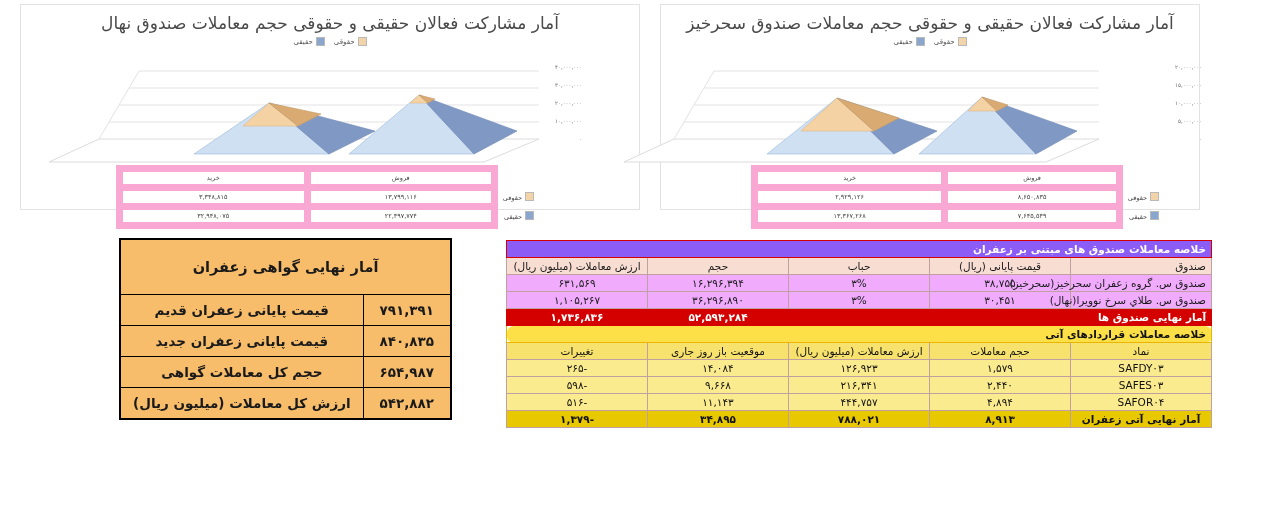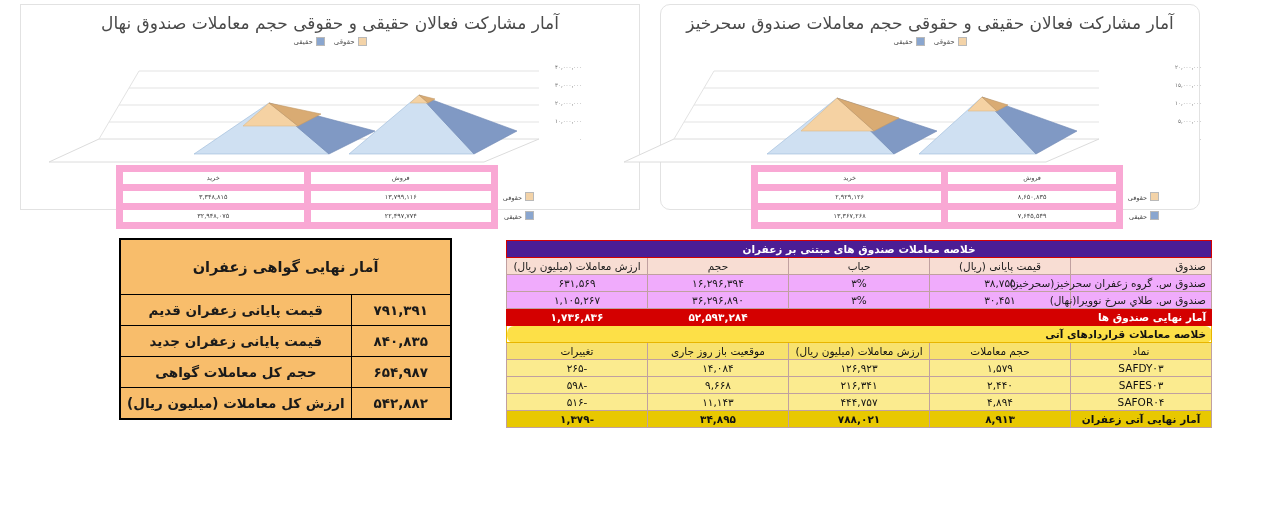--- a/index.html
+++ b/index.html
@@ -13,21 +13,21 @@
   }
   .stage{position:relative;width:1280px;height:505px;}
 
   
   .chart-card{
     position:absolute;top:4px;height:206px;
     background:#fff;border:1px solid #e2e2e2;
     box-sizing:border-box;
   }
   #chart-card-nahal{left:20px;width:620px;}
-  #chart-card-saharkhiz{left:660px;width:540px;border-radius:10px;}
+  #chart-card-saharkhiz{left:660px;width:540px;}
 
   .chart-title{
     position:absolute;top:8px;left:0;right:0;
     text-align:center;
     font-size:17px;color:#4a4a4a;
     font-family:"DejaVu Sans","Liberation Sans",sans-serif;
     white-space:nowrap;
   }
   .chart-legend{
     position:absolute;top:32px;left:0;right:0;
@@ -80,21 +80,21 @@
     border-collapse:collapse;
     background:#f8bd6b;
     direction:rtl;
     border:2px solid #000;
     margin-left:20px;
   }
   #cert-table td{
     border:1px solid #000;
     font-size:13.5px;font-weight:bold;color:#1a1a1a;
     text-align:center;
-    padding:7px 6px;
+    padding:7px 12px;
     white-space:nowrap;
   }
   #cert-table tr.title-row td{
     font-size:14.5px;padding:19px 6px;
   }
   #cert-table td.label{width:196px;}
   #cert-table td.value{width:135px;}
 
   
   #summary-table{
@@ -112,22 +112,22 @@
     height:17px;
     box-sizing:border-box;
   }
   .c-fund{width:205px;text-align:right;}
   .c-price{width:112px;text-align:center;}
   .c-bubble{width:163px;text-align:center;margin-left:29px;}
   .c-vol{width:125px;text-align:center;margin-top:8px;}
   .c-val{width:101px;text-align:center;}
 
   .red-banner td{
-    background:#4c1d95;color:#fff;font-weight:bold;
-    text-align:center;border-color:#d40000 !important;
+    background:#8b5cf6;color:#fff;font-weight:bold;
+    border-color:#d40000 !important;
     height:19px;font-size:11px;
   }
   .red-total td{
     background:#d40000;color:#fff;font-weight:bold;
     border-color:#d40000 !important;
     height:20px;font-size:12px;
   }
   .red-total td.c-fund{text-align:right;}
   .red-total td.c-vol,.red-total td.c-val{text-align:center;}
   .pink-head td{

